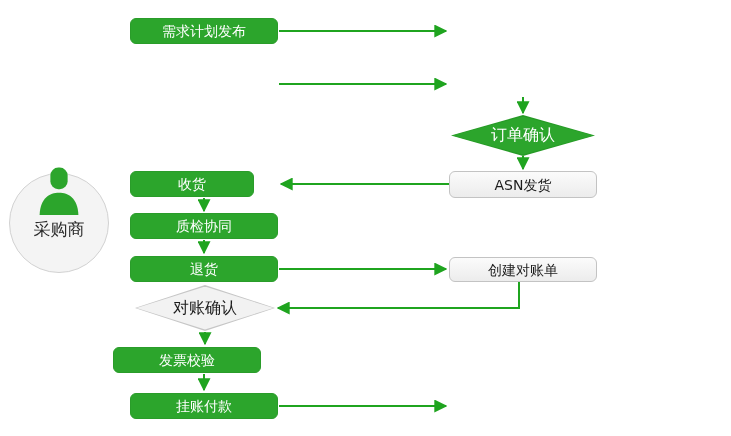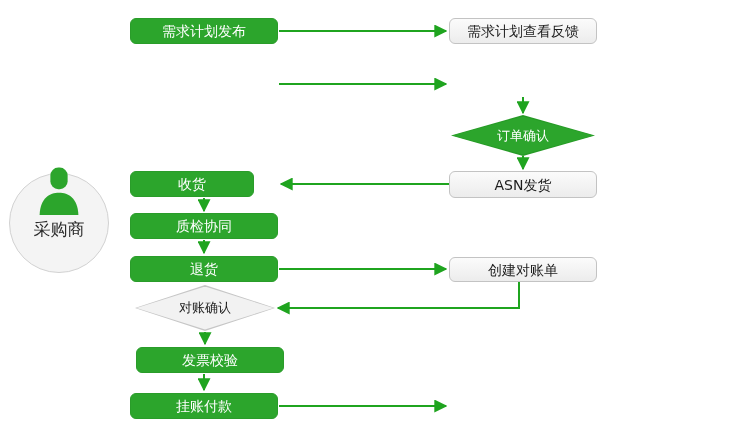--- a/index.html
+++ b/index.html
@@ -31,21 +31,21 @@
   .diamond .shape-inner{
     position:absolute;inset:1.5px;
     clip-path:polygon(50% 0,100% 50%,50% 100%,0 50%);
   }
   .diamond--green .shape-outer{background:#269a26;}
   .diamond--green .shape-inner{background:#2ca52c;}
   .diamond--gray .shape-outer{background:#c6c6c6;}
   .diamond--gray .shape-inner{background:#f2f2f2;}
   .diamond .diamond-label{
     position:absolute;inset:0;display:flex;align-items:center;justify-content:center;
-    font-size:13px;
+    font-size:16px;
   }
   .diamond--green .diamond-label{color:#ffffff;}
   .diamond--gray .diamond-label{color:#1c1c1c;}
   .actor{
     position:absolute;border-radius:50%;
     background:#f4f4f4;border:1px solid #d2d2d2;box-sizing:border-box;
     display:flex;flex-direction:column;align-items:center;justify-content:flex-end;
   }
   .actor .actor-label{
     font-size:17px;color:#2b2b2b;margin-bottom:31px;
@@ -81,31 +81,30 @@
 
   <div class="node node--green" style="left:130px;top:18px;width:148px;height:26px;">需求计划发布</div>
 
 
   <div class="node node--green" style="left:130px;top:171px;width:124px;height:26px;">收货</div>
 
   <div class="node node--green" style="left:130px;top:213px;width:148px;height:26px;">质检协同</div>
 
   <div class="node node--green" style="left:130px;top:256px;width:148px;height:26px;">退货</div>
 
-  <div class="node node--green" style="left:136px;top:347px;width:148px;height:26px;">发票校验</div>
+  <div class="node node--green" style="left:113px;top:347px;width:148px;height:26px;">发票校验</div>
 
   <div class="node node--green" style="left:130px;top:393px;width:148px;height:26px;">挂账付款</div>
 
   <div class="diamond diamond--gray" style="left:135px;top:285px;width:140px;height:46px;">
     <div class="shape-outer"></div>
     <div class="shape-inner"></div>
     <span class="diamond-label">对账确认</span>
   </div>
 
-  <div class="node node--plain" style="left:449px;top:18px;width:148px;height:26px;">需求计划查看反馈</div>
 
 
   <div class="diamond diamond--green" style="left:451px;top:115px;width:144px;height:41px;">
     <div class="shape-outer"></div>
     <div class="shape-inner"></div>
     <span class="diamond-label">订单确认</span>
   </div>
 
   <div class="node node--plain" style="left:449px;top:171px;width:148px;height:27px;">ASN发货</div>
 

